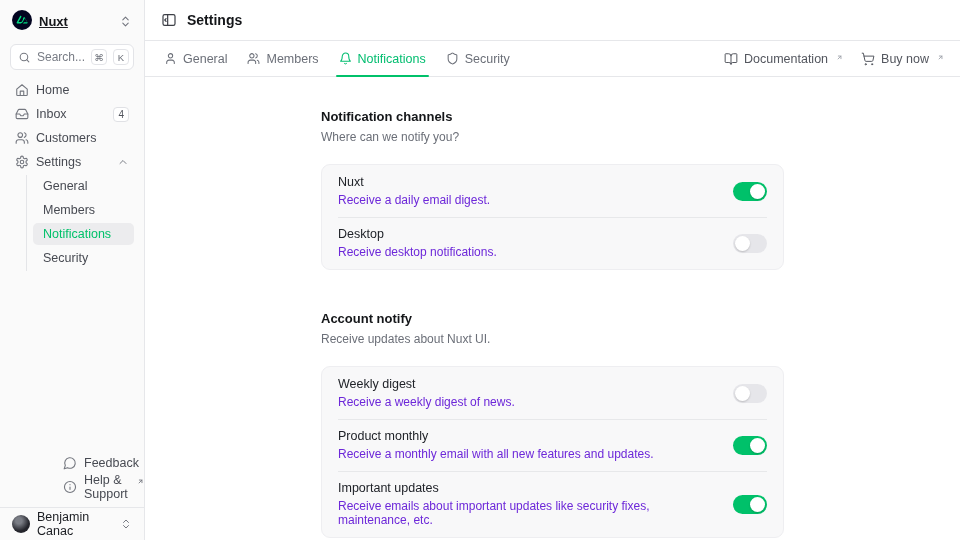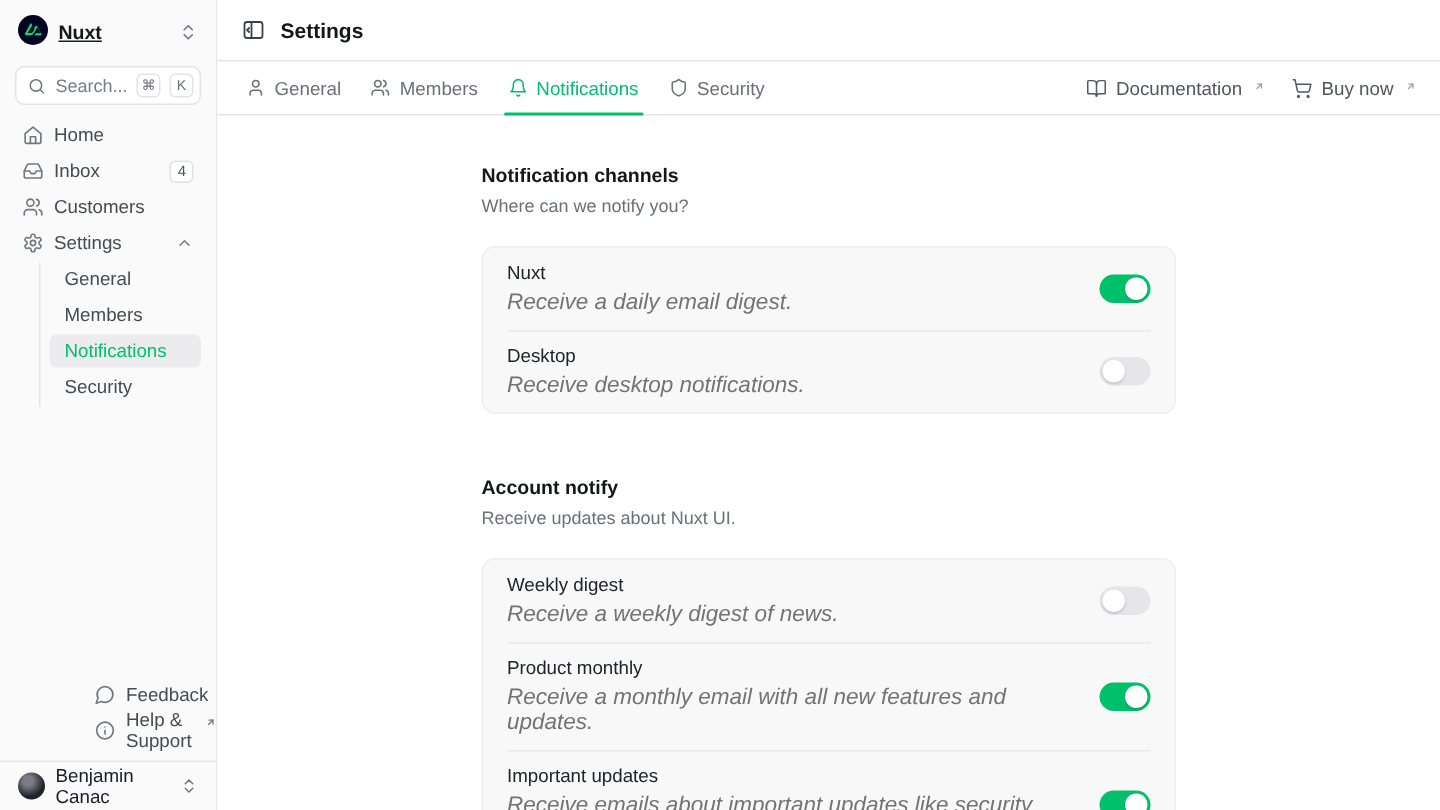--- a/index.html
+++ b/index.html
@@ -89,21 +89,21 @@
   .card {
     background:#f8f8f9; border:1px solid #eeeef1; border-radius:9px;
     margin-bottom:41px; overflow:hidden;
   }
   .row { display:flex; align-items:center; padding:10px 16px; position:relative; }
   .row + .row::before {
     content:""; position:absolute; top:0; left:16px; right:16px; height:1px; background:#e7e8ea;
   }
   .row-text { flex:1; padding-right:20px; }
   .row-title { font-size:12.5px; font-weight:500; color:#202329; }
-  .row-desc { font-size:15px; color:#737373; margin-top:4px;font-style:italic; }
+  .row-desc { font-size:12px; color:#6d28d9; margin-top:4px; }
   .toggle {
     width:34px; height:19px; border-radius:10px; background:#e6e6ea; position:relative;
     cursor:pointer; flex:none; transition:background .1s;
   }
   .toggle::after {
     content:""; position:absolute; top:2px; left:2px; width:15px; height:15px; border-radius:50%;
     background:#fff; box-shadow:0 1px 2px rgba(0,0,0,.18);
   }
   .toggle.on { background:#00c16a; }
   .toggle.on::after { left:auto; right:2px; }

